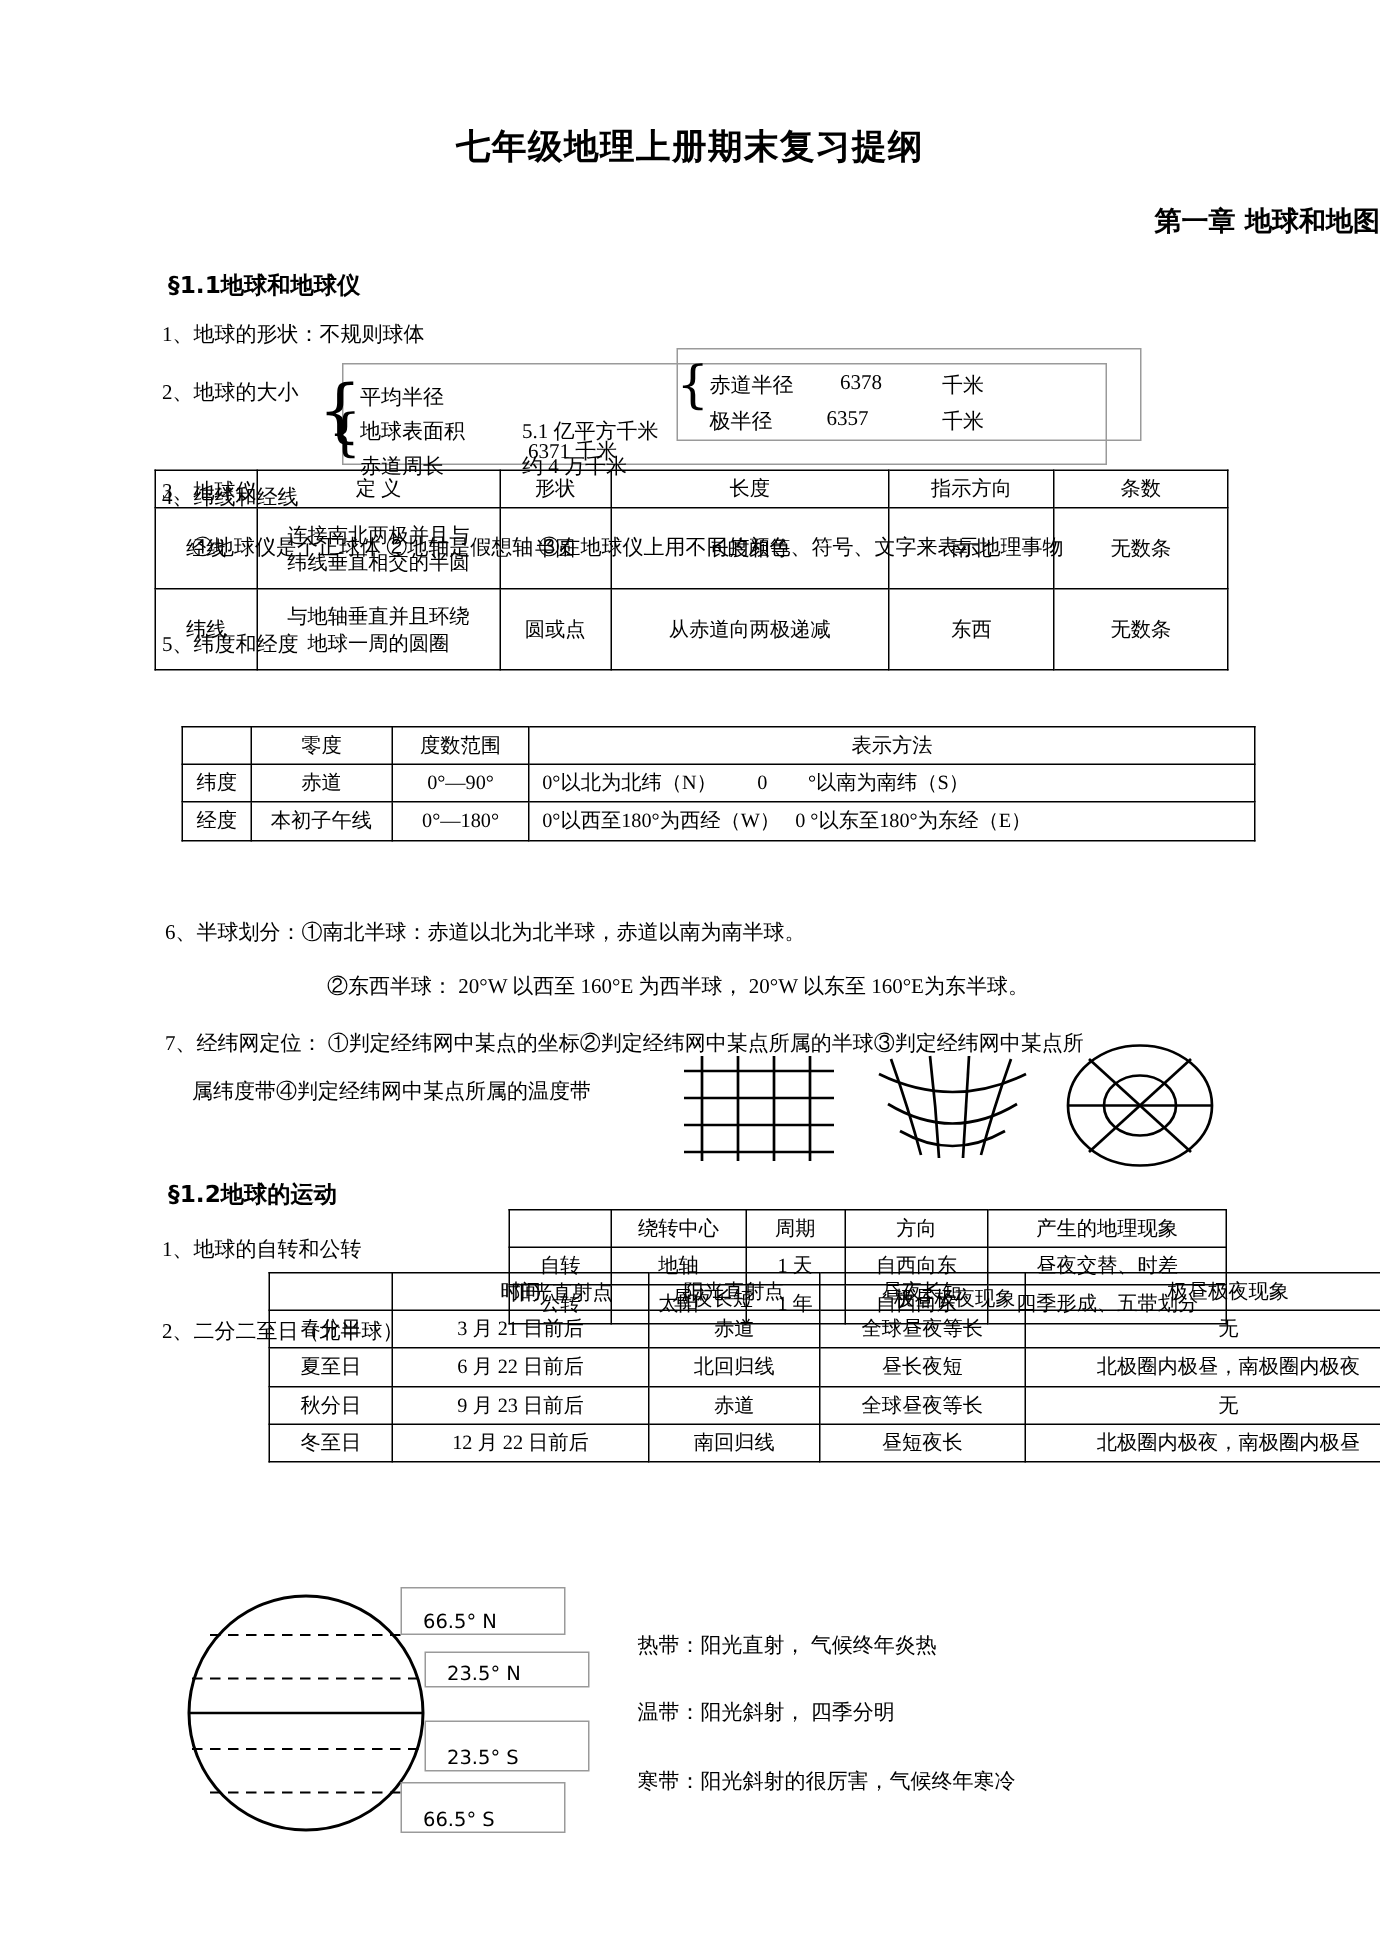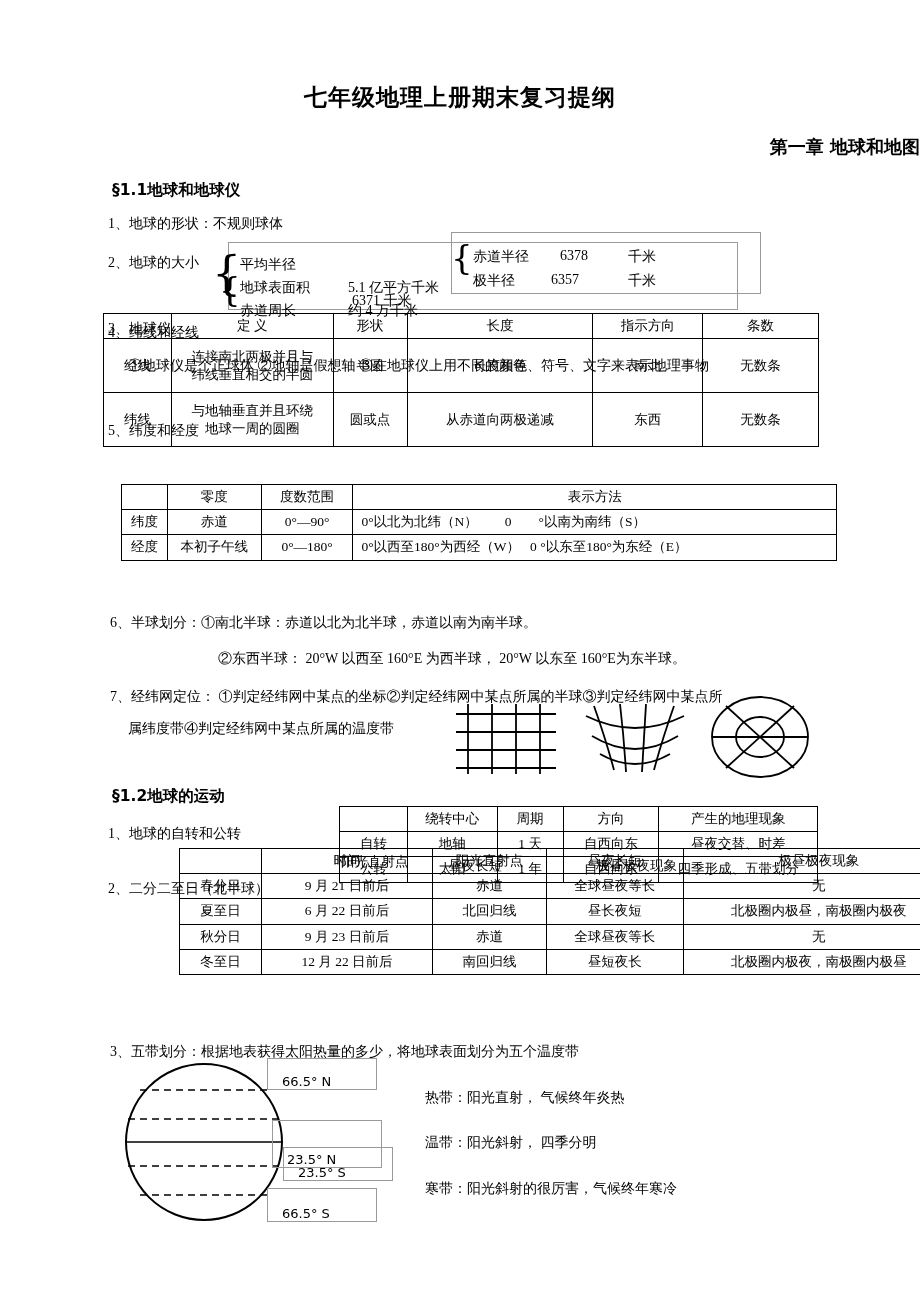--- a/index.html
+++ b/index.html
@@ -279,21 +279,21 @@
     <tbody>
         <tr>
       <th></th>
       <th>时间</th>
       <th>阳光直射点</th>
       <th>昼夜长短</th>
       <th>极昼极夜现象</th>
     </tr>
     <tr>
       <td>春分日</td>
-      <td>9 月 21 日前后</td>
+      <td>3 月 21 日前后</td>
       <td>赤道</td>
       <td>全球昼夜等长</td>
       <td>无</td>
     </tr>
     <tr>
       <td>夏至日</td>
       <td>6 月 22 日前后</td>
       <td>北回归线</td>
       <td>昼长夜短</td>
       <td>北极圈内极昼，南极圈内极夜</td>
@@ -312,37 +312,36 @@
       <td>昼短夜长</td>
       <td>北极圈内极夜，南极圈内极昼</td>
     </tr>
   </tbody>
     </table>
 
   <div class="txt" style="left:341px; top:852px; font-size:13.5px;">阳光直射点</div>
   <div class="txt" style="left:448px; top:856px; font-size:13.5px;">昼夜长短</div>
   <div class="txt" style="left:596px; top:856px; font-size:13.5px;">极昼极夜现象</div>
 
-  <div class="txt" style="left:110px; top:1041px;">3、五带划分：根据地表获得太阳热量的多少，将地球表面划分为五个温度带</div>
 
   <div class="diagram" style="left:118px; top:1062px;">
     <svg width="172" height="160" viewBox="0 0 172 160">
       <ellipse cx="86" cy="80" rx="78" ry="78" fill="none" stroke="#000" stroke-width="2"></ellipse>
       <line x1="8" y1="80" x2="164" y2="80" stroke="#000" stroke-width="1.6"></line>
       <line x1="22" y1="28" x2="150" y2="28" stroke="#000" stroke-width="1.4" stroke-dasharray="7 5"></line>
       <line x1="10" y1="57" x2="162" y2="57" stroke="#000" stroke-width="1.4" stroke-dasharray="7 5"></line>
       <line x1="10" y1="104" x2="162" y2="104" stroke="#000" stroke-width="1.4" stroke-dasharray="7 5"></line>
       <line x1="22" y1="133" x2="150" y2="133" stroke="#000" stroke-width="1.4" stroke-dasharray="7 5"></line>
     </svg>
   </div>
 
   <div class="labelbox" style="left:267px; top:1058px; width:110px; height:32px;">
     <span>66.5° N</span>
   </div>
-  <div class="labelbox" style="left:272px; top:1101px; width:110px; height:48px;margin-top:19px;">
+  <div class="labelbox" style="left:283px; top:1101px; width:110px; height:24px;">
     <span>23.5° N</span>
   </div>
   <div class="labelbox" style="left:283px; top:1147px; width:110px; height:34px;">
     <span>23.5° S</span>
   </div>
   <div class="labelbox" style="left:267px; top:1188px; width:110px; height:34px;">
     <span>66.5° S</span>
   </div>
 
   <div class="txt" style="left:425px; top:1087px;">热带：阳光直射，   气候终年炎热</div>

